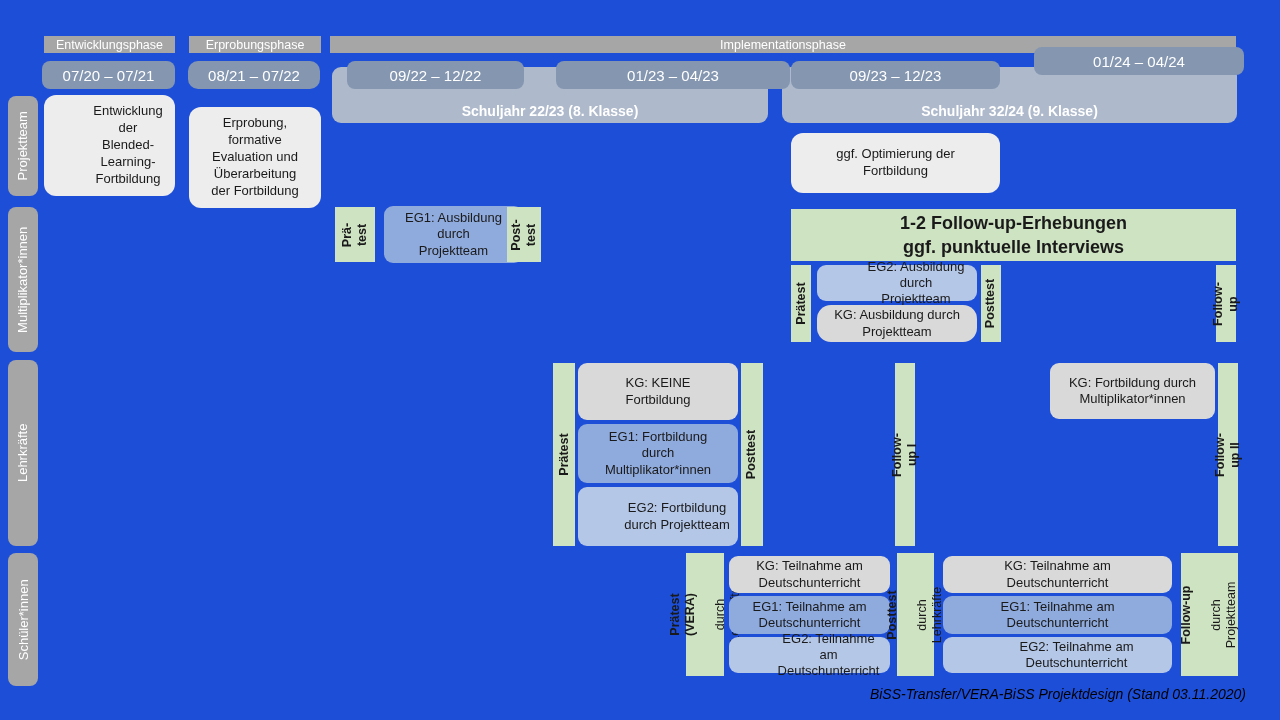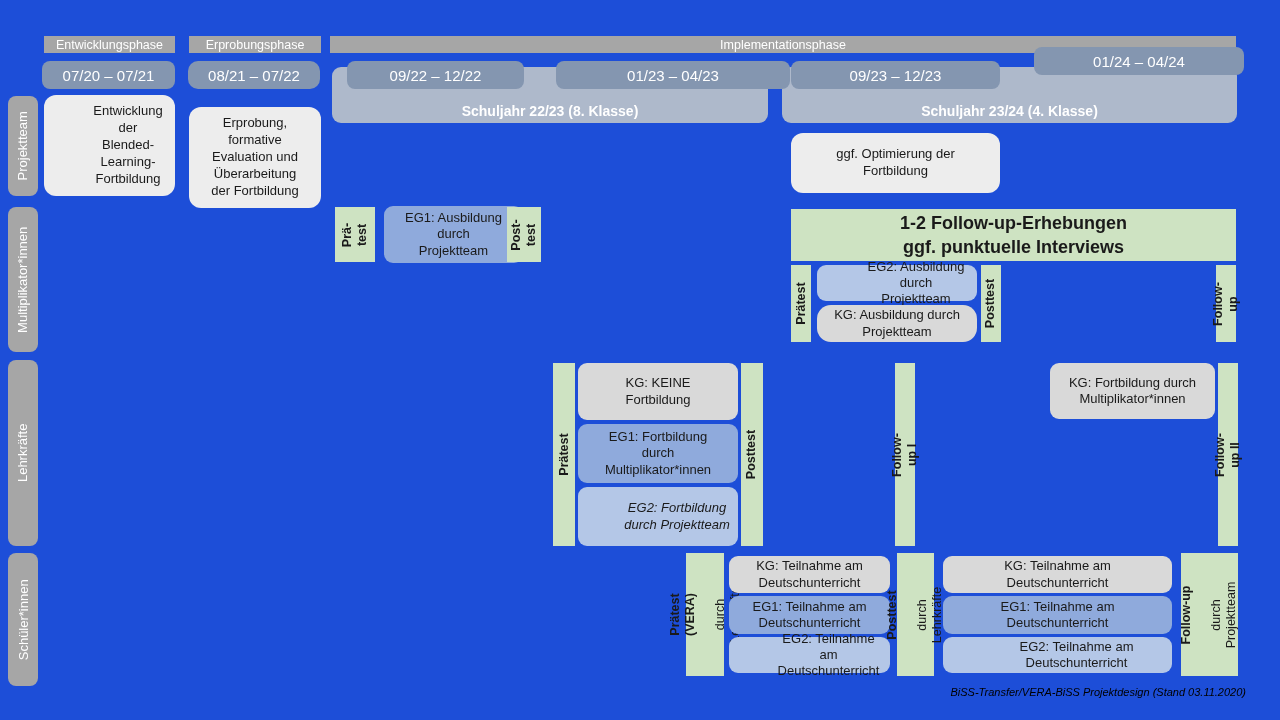--- a/index.html
+++ b/index.html
@@ -31,36 +31,36 @@
   .blue1{background:var(--eg1_blue);}
   .blue2{background:var(--eg2_blue);padding-left:44px;}
   .vbar{background:var(--green);display:flex;align-items:center;justify-content:center;border-radius:0;}
   .vtext{transform:rotate(-90deg);white-space:pre-line;text-align:center;line-height:1.2;}
   .vbar .vtext{font-size:12.5px;font-weight:bold;color:var(--text_dark);}
   .vtext .sub{font-weight:normal;display:block;white-space:pre-line;}
   .vtext .b{font-weight:bold;display:block;}
   .bigGreen{background:var(--green);display:flex;align-items:center;justify-content:center;
         text-align:center;font-size:18px;font-weight:bold;color:var(--text_dark);
         white-space:pre-line;line-height:1.35;}
-  .caption{font-style:italic;font-size:11px;color:#000;text-align:right;}
+  .caption{font-style:italic;font-size:14px;color:#000;text-align:right;}
 </style>
 </head>
 <body>
 
 <div id="canvas">
 
   <div class="abs hdr" style="left:44px;top:36px;width:131px;height:17px;">Entwicklungsphase</div>
   <div class="abs hdr" style="left:189px;top:36px;width:132px;height:17px;">Erprobungsphase</div>
   <div class="abs hdr" style="left:330px;top:36px;width:906px;height:17px;">Implementationsphase</div>
 
   <div class="abs year" style="left:332px;top:67px;width:436px;height:56px;">
     <div class="year-label">Schuljahr 22/23 (8. Klasse)</div>
   </div>
   <div class="abs year" style="left:782px;top:67px;width:455px;height:56px;">
-    <div class="year-label">Schuljahr 23/24 (4. Klasse)</div>
+    <div class="year-label">Schuljahr 32/24 (9. Klasse)</div>
   </div>
 
   <div class="abs date" style="left:42px;top:61px;width:133px;height:28px;">07/20 – 07/21</div>
   <div class="abs date" style="left:188px;top:61px;width:132px;height:28px;border-radius:10px;">08/21 – 07/22</div>
   <div class="abs date" style="left:347px;top:61px;width:177px;height:28px;">09/22 – 12/22</div>
   <div class="abs date" style="left:556px;top:61px;width:234px;height:28px;">01/23 – 04/23</div>
   <div class="abs date" style="left:791px;top:61px;width:209px;height:28px;">09/23 – 12/23</div>
   <div class="abs date" style="left:1010px;top:47px;width:210px;height:28px;margin-left:24px;">01/24 – 04/24</div>
 
   <div class="abs rowlabel" style="left:8px;top:96px;width:30px;height:100px;">
@@ -116,21 +116,21 @@
   </div>
 
   <div class="abs vbar" style="left:553px;top:363px;width:22px;height:183px;">
     <span class="vtext">Prätest</span>
   </div>
   <div class="abs box small mgray" style="left:578px;top:363px;width:160px;height:57px;">KG: KEINE
 Fortbildung</div>
   <div class="abs box small blue1" style="left:578px;top:424px;width:160px;height:59px;">EG1: Fortbildung
 durch
 Multiplikator*innen</div>
-  <div class="abs box small blue2" style="left:578px;top:487px;width:160px;height:59px;font-style:italic;">EG2: Fortbildung
+  <div class="abs box small blue2" style="left:578px;top:487px;width:160px;height:59px;">EG2: Fortbildung
 durch Projektteam</div>
   <div class="abs vbar" style="left:741px;top:363px;width:22px;height:183px;">
     <span class="vtext">Posttest</span>
   </div>
   <div class="abs vbar" style="left:895px;top:363px;width:20px;height:183px;">
     <span class="vtext">Follow-up I</span>
   </div>
   <div class="abs box small mgray" style="left:1050px;top:363px;width:165px;height:56px;">KG: Fortbildung durch
 Multiplikator*innen</div>
   <div class="abs vbar" style="left:1218px;top:363px;width:20px;height:183px;">

